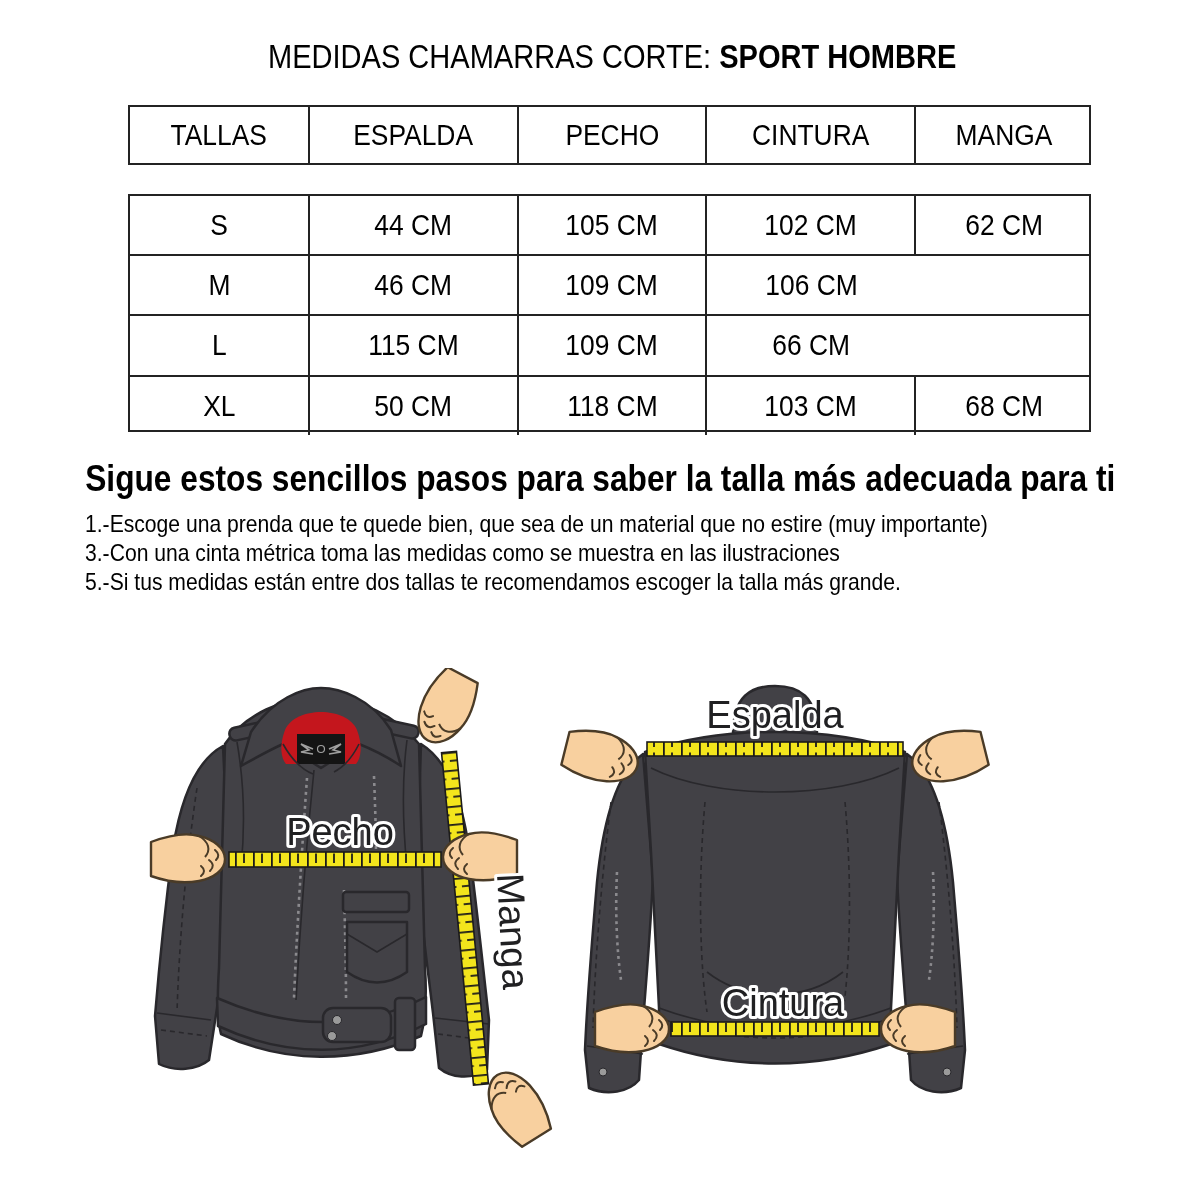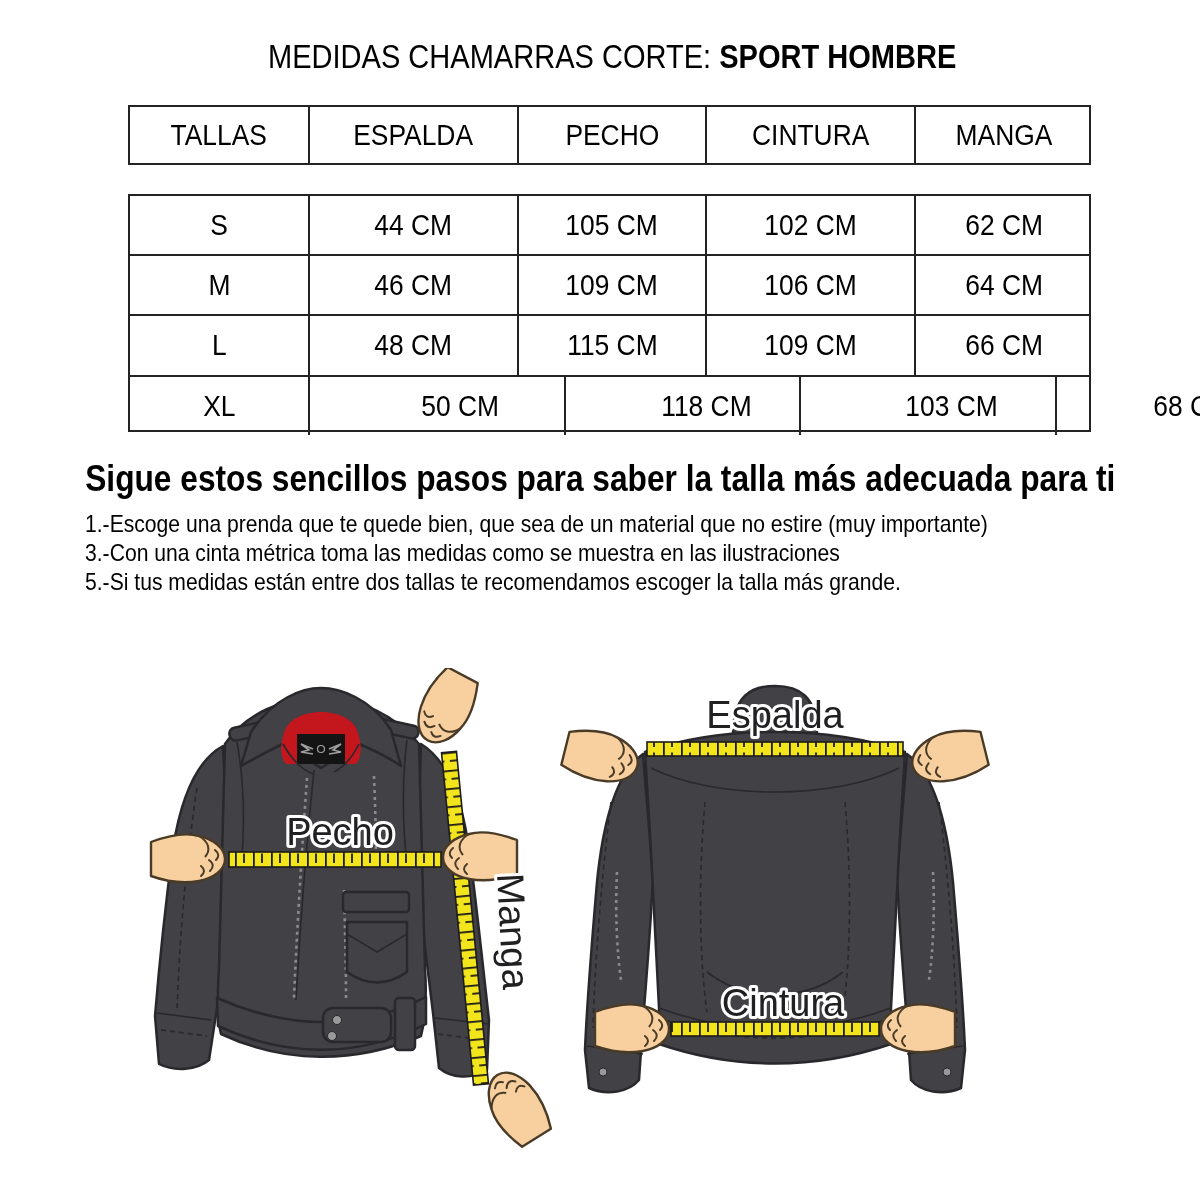--- a/index.html
+++ b/index.html
@@ -19,21 +19,21 @@
   .tbody{top:194px;height:238px;}
   .tr{display:grid;grid-template-columns:180px 209px 188px 209px 177px;height:58.2px;text-align:right;}
   .thead .tr{height:56px;}
   .tr > div{
     display:flex;align-items:center;justify-content:center;
     border-right:2px solid var(--table-border,#232323);
     font-size:30px;overflow:hidden;
   }
   .tr > div:last-child{border-right:none;}
   .tbody .tr{border-bottom:2px solid var(--table-border,#232323);}
-  .tbody .tr:last-child{border-bottom:none;gap:47px;}
+  .tbody .tr:last-child{border-bottom:none;}
 
   .guide-heading{position:absolute;top:458px;left:0;width:1200px;text-align:center;font-size:36px;font-weight:700;}
   .steps{position:absolute;top:509px;left:85px;width:1110px;}
   .step{font-size:24px;line-height:29px;height:29px;}
 
   .diagram{position:absolute;left:0;top:660px;width:1200px;height:540px;}
   .fig{position:absolute;}
   .panel{fill:var(--jacket,#424146);stroke:var(--outline,#29282c);stroke-width:2.5;stroke-linejoin:round;}
   .seam{fill:none;stroke:var(--outline,#29282c);stroke-width:1.6;}
   .seam-d{fill:none;stroke:var(--outline,#29282c);stroke-width:1.6;stroke-dasharray:5 4;}
@@ -99,30 +99,24 @@
         </div>
       <div>
           <span class="cond-c">46 CM</span>
         </div>
       <div>
           <span class="cond-c">109 CM</span>
         </div>
       <div>
           <span class="cond-c">106 CM</span>
         </div>
-      <div>
-          <span class="cond-c">64 CM</span>
-        </div>
     </div>
     <div class="tr">
       <div>
           <span class="cond-c">L</span>
-        </div>
-      <div>
-          <span class="cond-c">48 CM</span>
         </div>
       <div>
           <span class="cond-c">115 CM</span>
         </div>
       <div>
           <span class="cond-c">109 CM</span>
         </div>
       <div>
           <span class="cond-c">66 CM</span>
         </div>

